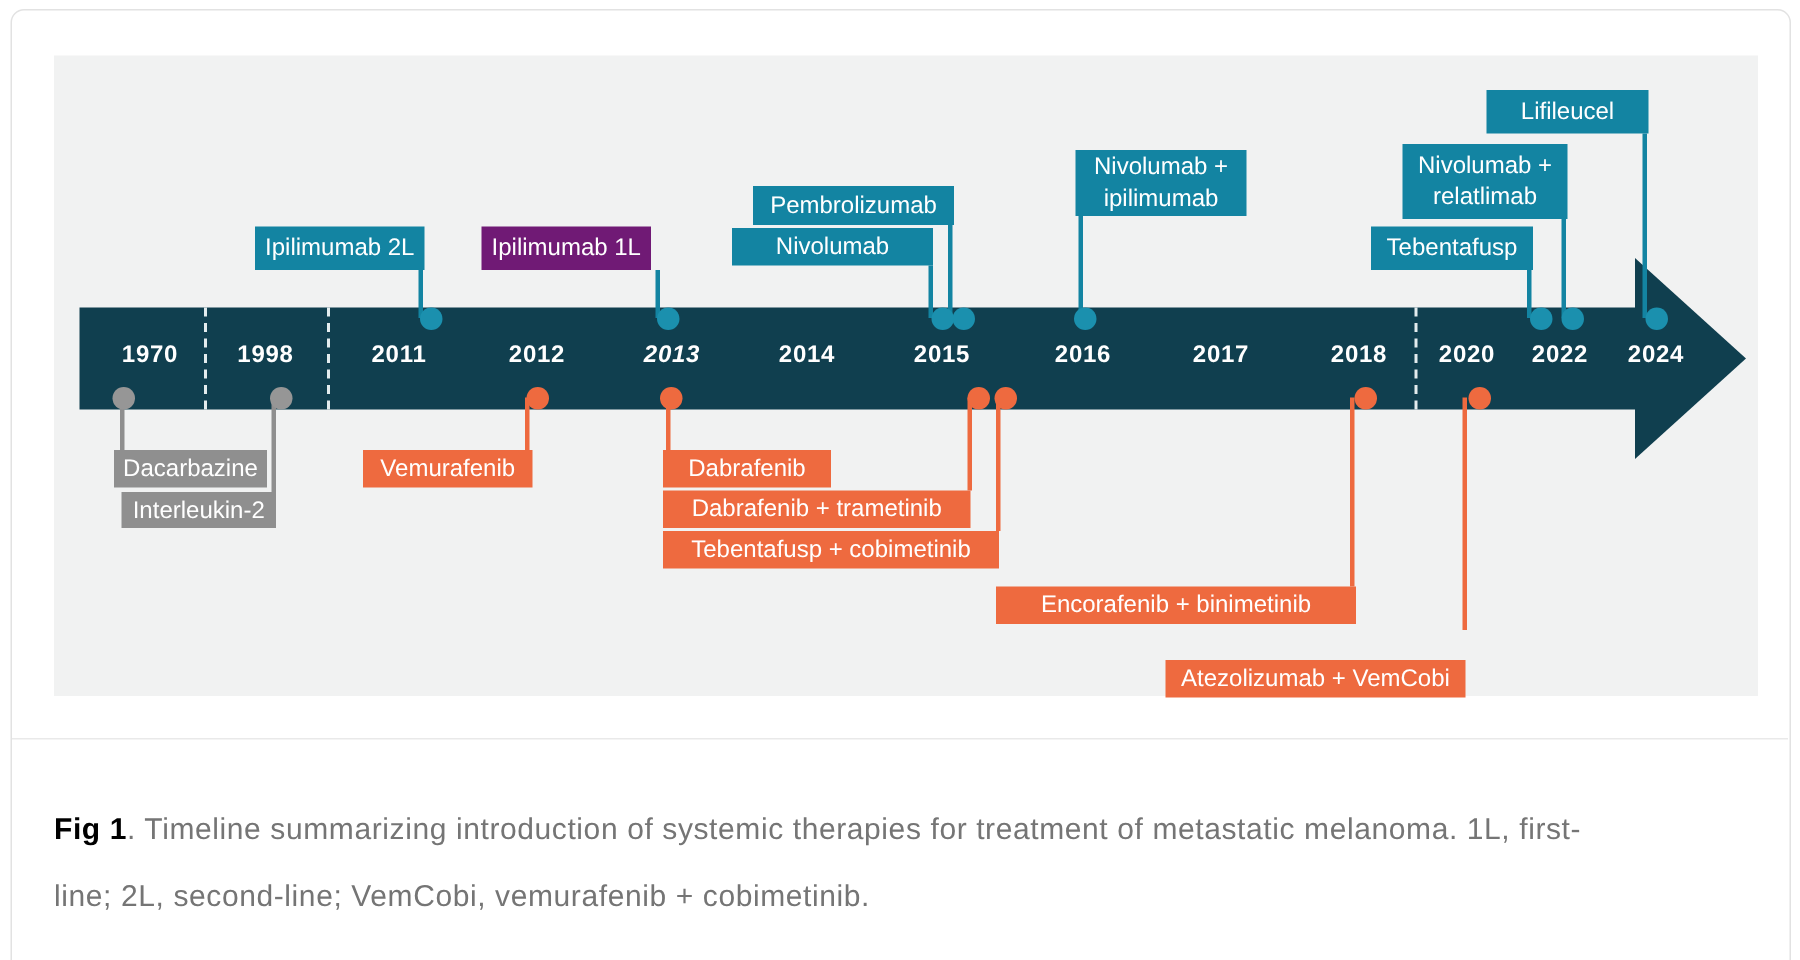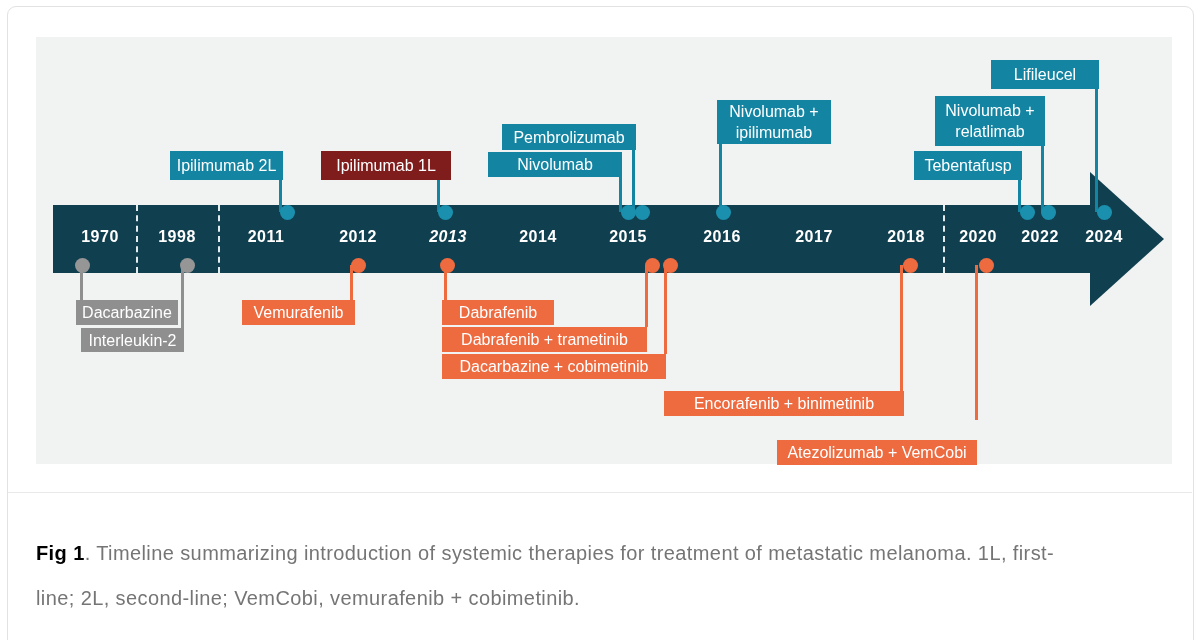--- a/index.html
+++ b/index.html
@@ -68,21 +68,21 @@
     <div class="year" style="left: 677px;">2016</div>
     <div class="year" style="left: 769px;">2017</div>
     <div class="year" style="left: 861px;">2018</div>
     <div class="year" style="left: 933px;">2020</div>
     <div class="year" style="left: 995px;">2022</div>
     <div class="year" style="left: 1059px;">2024</div>
     <div class="conn" style="left: 279px; top: 180px; height: 32px; background: rgb(19, 132, 162);"></div>
     <div class="evbox" style="left: 170px; top: 151px; width: 113px; height: 29px; background: rgb(19, 132, 162);">Ipilimumab 2L</div>
     <div class="dot" style="left: 279.5px; top: 204.5px; background: rgb(27, 144, 174);"></div>
     <div class="conn" style="left: 437px; top: 180px; height: 32px; background: rgb(19, 132, 162);"></div>
-    <div class="evbox" style="left: 321px; top: 151px; width: 130px; height: 29px; background: #7f1d1d;">Ipilimumab 1L</div>
+    <div class="evbox" style="left: 321px; top: 151px; width: 113px; height: 29px; background: #701a75;">Ipilimumab 1L</div>
     <div class="dot" style="left: 437.5px; top: 204.5px; background: rgb(27, 144, 174);"></div>
     <div class="conn" style="left: 632px; top: 150px; height: 62px; background: rgb(19, 132, 162);"></div>
     <div class="evbox" style="left: 502px; top: 124px; width: 134px; height: 26px; background: rgb(19, 132, 162);">Pembrolizumab</div>
     <div class="dot" style="left: 634.5px; top: 204.5px; background: rgb(27, 144, 174);"></div>
     <div class="conn" style="left: 619px; top: 177px; height: 35px; background: rgb(19, 132, 162);"></div>
     <div class="evbox" style="left: 488px; top: 152px; width: 134px; height: 25px; background: rgb(19, 132, 162);">Nivolumab</div>
     <div class="dot" style="left: 620.5px; top: 204.5px; background: rgb(27, 144, 174);"></div>
     <div class="conn" style="left: 719px; top: 144px; height: 68px; background: rgb(19, 132, 162);"></div>
     <div class="evbox wrap" style="left: 717px; top: 100px; width: 114px; height: 44px; background: rgb(19, 132, 162);">Nivolumab + ipilimumab</div>
     <div class="dot" style="left: 715.5px; top: 204.5px; background: rgb(27, 144, 174);"></div>
@@ -104,21 +104,21 @@
     <div class="conn" style="left: 350px; top: 265px; height: 35px; background: rgb(238, 106, 63);"></div>
     <div class="evbox" style="left: 242px; top: 300px; width: 113px; height: 25px; background: rgb(238, 106, 63);">Vemurafenib</div>
     <div class="dot" style="left: 350.5px; top: 257.5px; background: rgb(238, 106, 63);"></div>
     <div class="conn" style="left: 444px; top: 265px; height: 35px; background: rgb(238, 106, 63);"></div>
     <div class="evbox" style="left: 442px; top: 300px; width: 112px; height: 25px; background: rgb(238, 106, 63);">Dabrafenib</div>
     <div class="dot" style="left: 439.5px; top: 257.5px; background: rgb(238, 106, 63);"></div>
     <div class="conn" style="left: 645px; top: 265px; height: 62px; background: rgb(238, 106, 63);"></div>
     <div class="evbox" style="left: 442px; top: 327px; width: 205px; height: 25px; background: rgb(238, 106, 63);">Dabrafenib + trametinib</div>
     <div class="dot" style="left: 644.5px; top: 257.5px; background: rgb(238, 106, 63);"></div>
     <div class="conn" style="left: 664px; top: 265px; height: 89px; background: rgb(238, 106, 63);"></div>
-    <div class="evbox" style="left: 442px; top: 354px; width: 224px; height: 25px; background: rgb(238, 106, 63);">Dacarbazine + cobimetinib</div>
+    <div class="evbox" style="left: 442px; top: 354px; width: 224px; height: 25px; background: rgb(238, 106, 63);">Tebentafusp + cobimetinib</div>
     <div class="dot" style="left: 662.5px; top: 257.5px; background: rgb(238, 106, 63);"></div>
     <div class="conn" style="left: 900px; top: 265px; height: 126px; background: rgb(238, 106, 63);"></div>
     <div class="evbox" style="left: 664px; top: 391px; width: 240px; height: 25px; background: rgb(238, 106, 63);">Encorafenib + binimetinib</div>
     <div class="dot" style="left: 902.5px; top: 257.5px; background: rgb(238, 106, 63);"></div>
     <div class="conn" style="left: 975px; top: 265px; height: 155px; background: rgb(238, 106, 63);"></div>
     <div class="evbox" style="left: 777px; top: 440px; width: 200px; height: 25px; background: rgb(238, 106, 63);">Atezolizumab + VemCobi</div>
     <div class="dot" style="left: 978.5px; top: 257.5px; background: rgb(238, 106, 63);"></div>
   </div>
 
 <div class="divider"></div>

